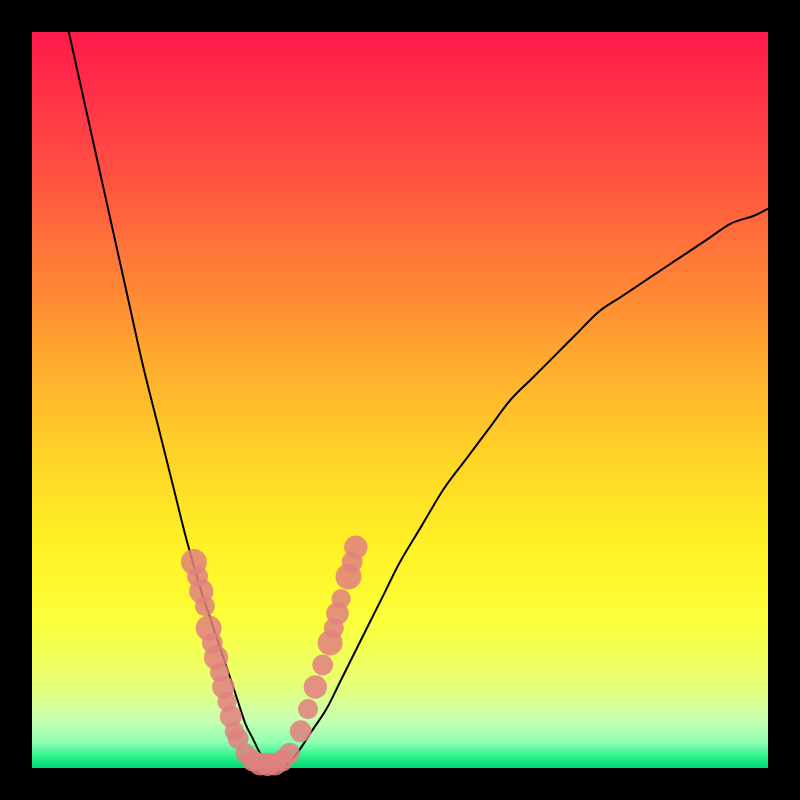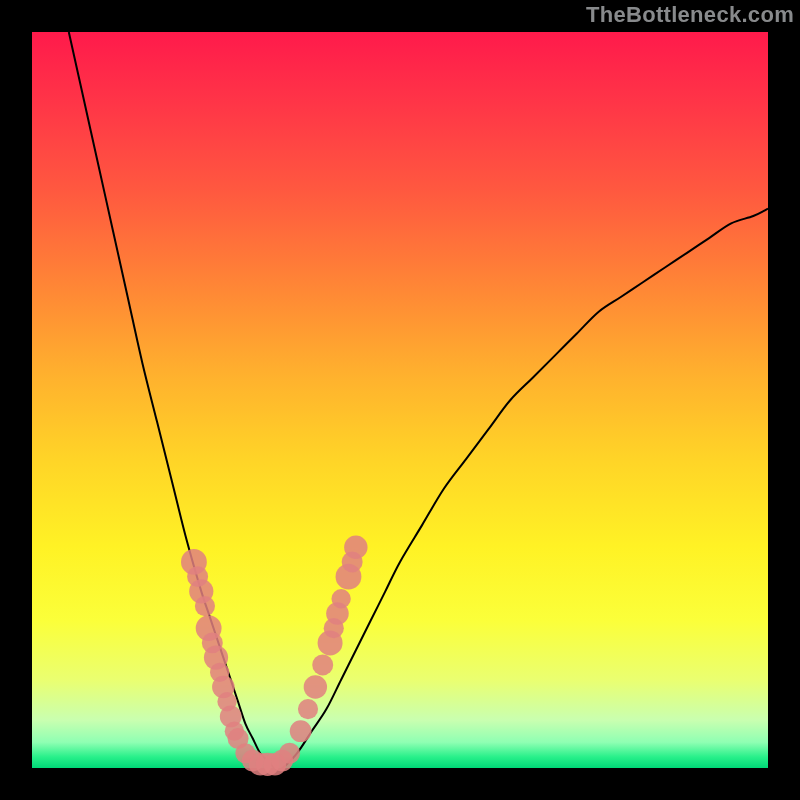--- a/index.html
+++ b/index.html
@@ -79,14 +79,13 @@
           <circle cx="298.08" cy="610.88" r="12.50" fill="#e08080" fill-opacity="0.85"></circle>
           <circle cx="301.76" cy="596.16" r="10.07" fill="#e08080" fill-opacity="0.85"></circle>
           <circle cx="305.44" cy="581.44" r="11.29" fill="#e08080" fill-opacity="0.85"></circle>
           <circle cx="309.12" cy="566.72" r="9.67" fill="#e08080" fill-opacity="0.85"></circle>
           <circle cx="316.48" cy="544.64" r="12.91" fill="#e08080" fill-opacity="0.85"></circle>
           <circle cx="320.16" cy="529.92" r="10.48" fill="#e08080" fill-opacity="0.85"></circle>
           <circle cx="323.84" cy="515.20" r="11.69" fill="#e08080" fill-opacity="0.85"></circle>
         </g>
     </svg>
   </div>
-  <div id="watermark">TheBottleneck.com</div>
 </div>
 
 </body></html>

